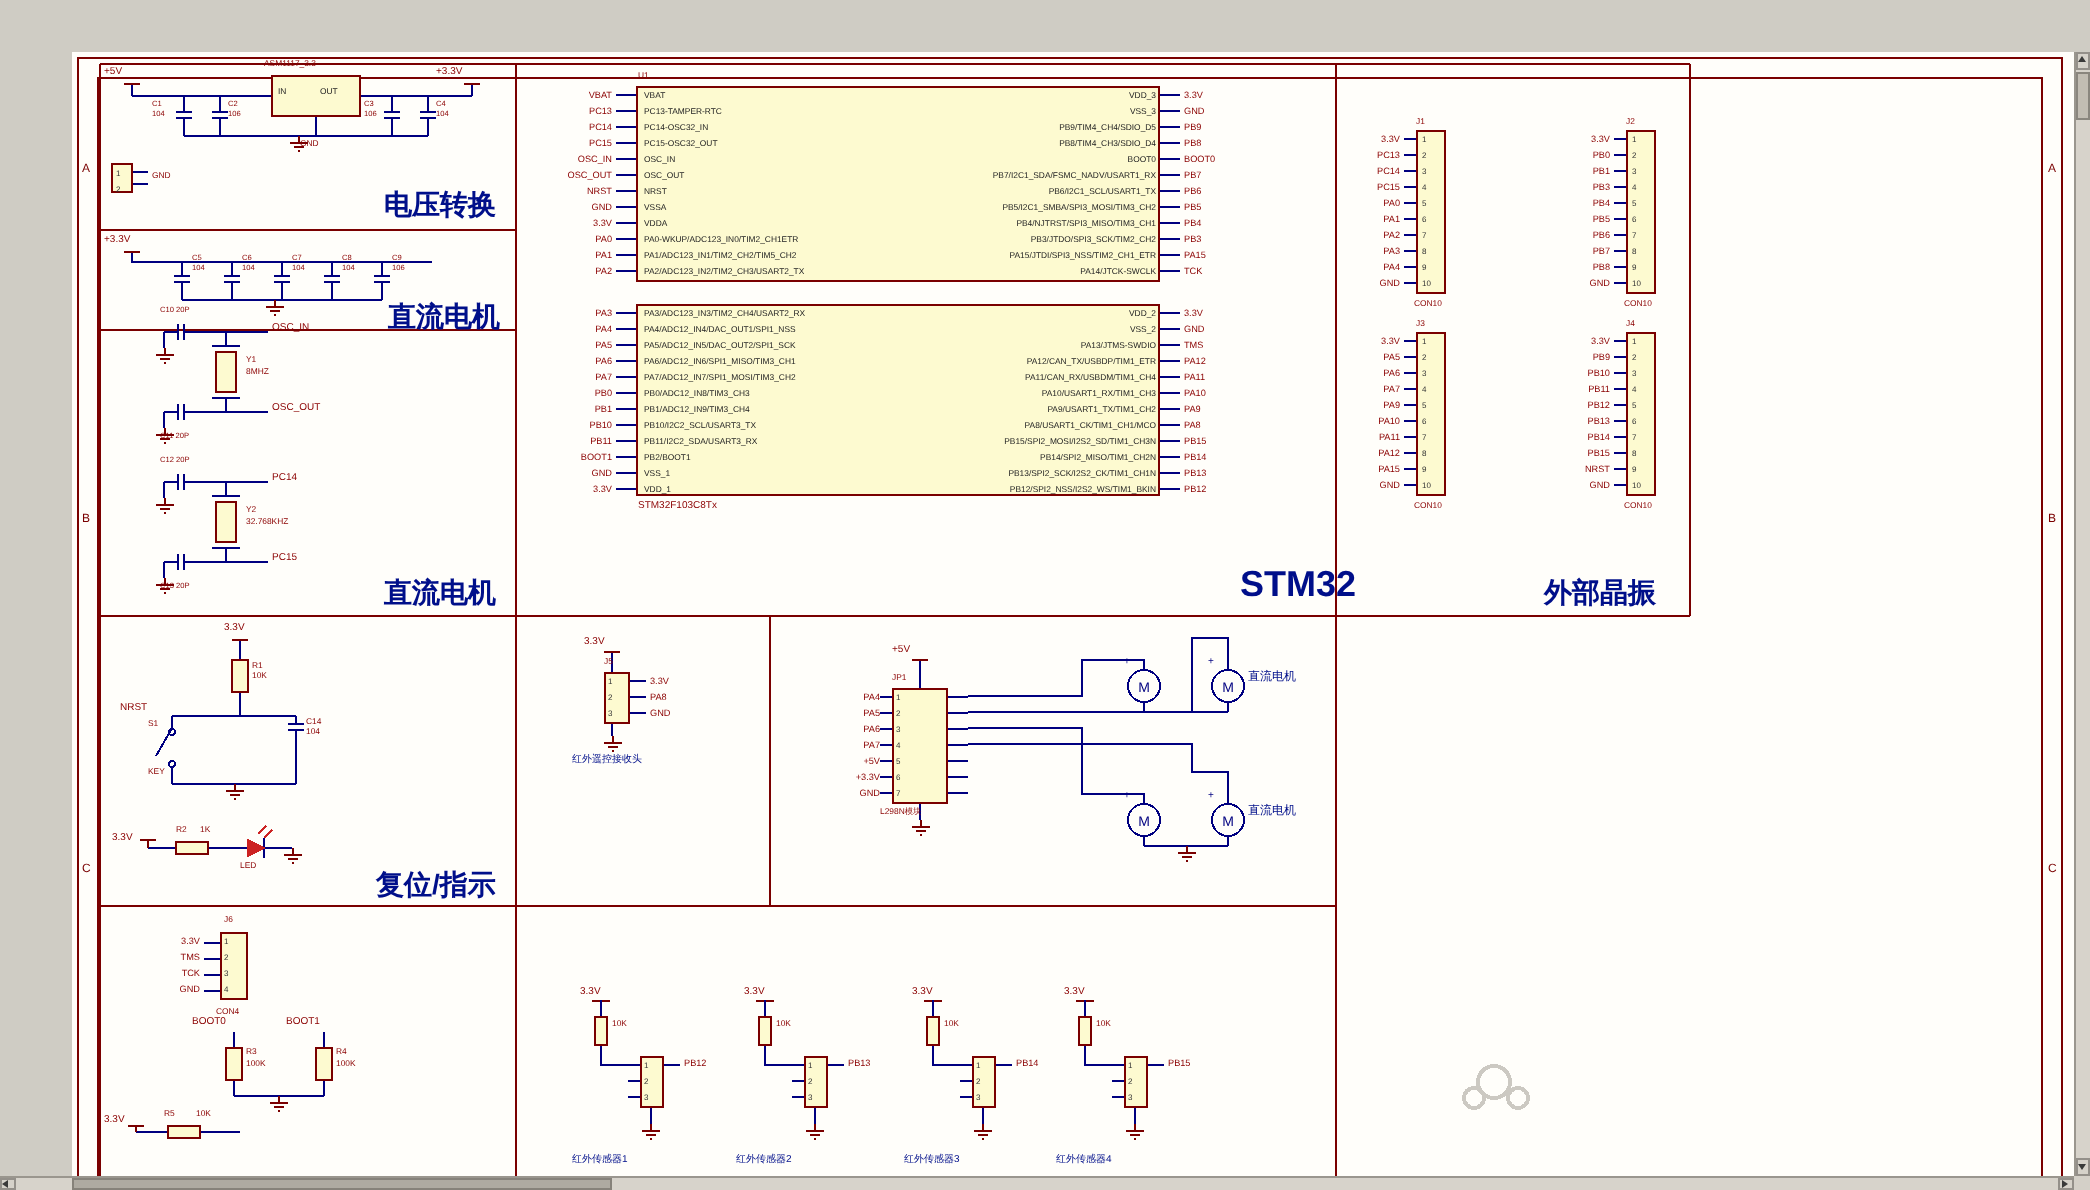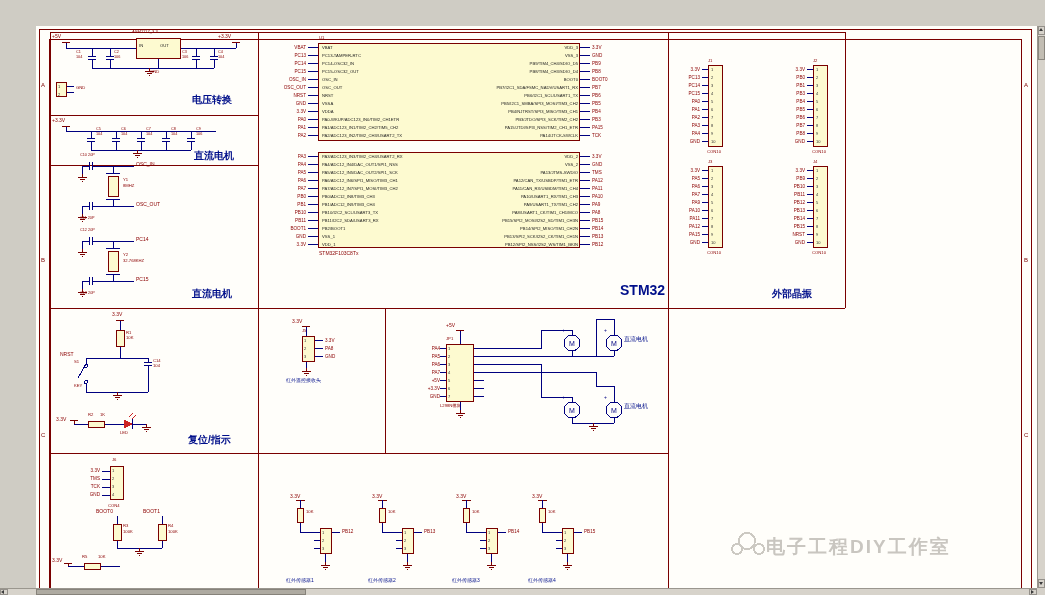--- a/index.html
+++ b/index.html
@@ -22,22 +22,22 @@
     background:#fffefa;overflow:hidden;}
   svg.wires{position:absolute;left:0;top:0;shape-rendering:crispEdges;}
   
   .t{position:absolute;white-space:pre;line-height:1.15;}
   .net{color:#8b0000;font-size:5px;}
   .ref{color:#8b0000;font-size:4.2px;}
   .tiny{color:#8b0000;font-size:3.8px;line-height:4.6px;}
   .pinc{color:#222;font-size:4.2px;line-height:8px;}
   .netc{color:#8b0000;font-size:4.6px;line-height:8px;}
   .numc{color:#333;font-size:4px;line-height:8px;}
-  .cap1{color:#000f8a;font-size:10px;font-weight:bold;}
-  .capS{color:#000f8a;font-size:14px;font-weight:bold;}
+  .cap1{color:#000f8a;font-size:14px;font-weight:bold;}
+  .capS{color:#000f8a;font-size:18px;font-weight:bold;}
   .capt{color:#000f8a;font-size:5px;}
   .cbox{position:absolute;background:#fdfad0;border:1px solid #7a0000;box-sizing:border-box;}
   .res{position:absolute;background:#fdfad0;border:1px solid #7a0000;box-sizing:border-box;}
   .stub{position:absolute;width:10px;
     background-image:repeating-linear-gradient(to bottom,#000080 0,#000080 1px,transparent 1px,transparent 8px);}
   .hline{position:absolute;border-top:1px solid #000080;}
   .vline{position:absolute;border-left:1px solid #000080;}
   .gnd{position:absolute;width:9px;height:9px;}
   .gnd::before{content:"";position:absolute;left:4px;top:0;height:3px;border-left:1px solid #7a0000;}
   .gnd::after{content:"";position:absolute;left:0;top:3px;width:9px;height:5px;
@@ -637,21 +637,20 @@
     <div class="gnd" style="left:42px;top:188px"></div>
     <div class="gnd" style="left:42px;top:223px"></div>
     <div class="gnd" style="left:42px;top:263px"></div>
     <div class="gnd" style="left:77px;top:366px"></div>
     <div class="gnd" style="left:106px;top:398px"></div>
     <div class="gnd" style="left:266px;top:342px"></div>
     <div class="gnd" style="left:553px;top:397px"></div>
     <div class="gnd" style="left:420px;top:384px"></div>
     <div class="gnd" style="left:99px;top:522px"></div>
 
-    <div class="wm">电子工程DIY工作室</div>
   </div>
 
   <div class="vscroll">
     <div class="sbtn sb-up"></div>
     <div class="vthumb"></div>
     <div class="sbtn sb-down"></div>
   </div>
   <div class="hscroll">
     <div class="sbtn sb-left"></div>
     <div class="hthumb"></div>

